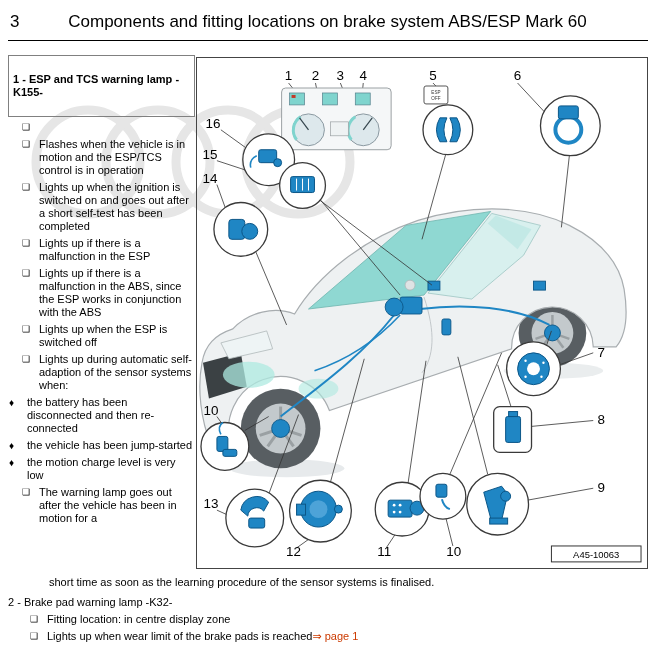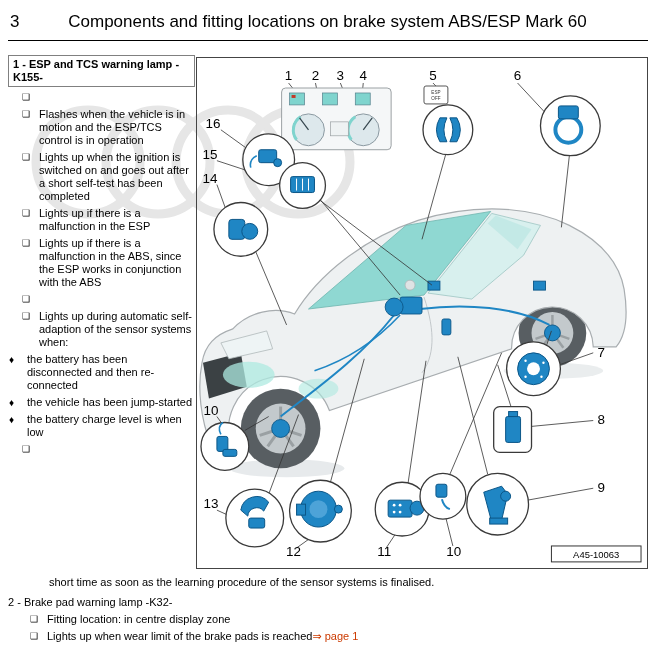--- a/index.html
+++ b/index.html
@@ -3,21 +3,21 @@
 <meta charset="utf-8">
 <style>
   *{margin:0;padding:0;box-sizing:border-box}
   html,body{width:655px;height:655px;background:#fff;font-family:"Liberation Sans",sans-serif;color:#000;position:relative;overflow:hidden}
   .header{position:absolute;top:12px;left:0;width:100%;height:26px}
   .pagenum{position:absolute;left:10px;top:0;font-size:17px}
   .title{text-align:center;font-size:17px}
   .headrule{position:absolute;top:40px;left:8px;right:7px;border-top:1.5px solid #000}
   .watermark{position:absolute;left:0;top:52px;z-index:0}
   .leftcol{position:absolute;left:8px;top:55px;width:187px;z-index:1;font-size:11px;line-height:13px}
-  .s1head{font-weight:bold;border:1px solid #808080;padding:2px 4px;background:transparent}
+  .s1head{font-weight:bold;border:1px solid #808080;padding:17px 4px;background:transparent}
   ul{list-style:none;margin-top:2px}
   li{display:flex;margin-top:4px}
   .blt{flex:0 0 11px;margin-left:14px;margin-right:6px;font-size:9px;line-height:13px}
   .dlist .blt{margin-left:1px;flex:0 0 12px;font-size:10px}
   .fig{position:absolute;left:196px;top:57px;width:452px;height:512px;border:1px solid #444;z-index:1}
   .bottom{position:absolute;left:8px;top:576px;width:642px;z-index:1;font-size:11px;line-height:13px}
   .cont{margin-left:41px}
   .s2head{font-weight:normal;margin-top:7px}
   .bottom li{margin-top:4px}
   .bottom .blt{margin-left:22px}
@@ -62,43 +62,45 @@
     <li>
         <span class="blt">❑</span>
         <span>Lights up if there is a malfunction in the ESP</span>
       </li>
     <li>
         <span class="blt">❑</span>
         <span>Lights up if there is a malfunction in the ABS, since the ESP works in conjunction with the ABS</span>
       </li>
     <li>
         <span class="blt">❑</span>
+        <span>Lights up when the ESP is switched off</span>
       </li>
     <li>
         <span class="blt">❑</span>
         <span>Lights up during automatic self-adaption of the sensor systems when:</span>
       </li>
   </ul>
   <ul class="dlist">
     <li>
         <span class="blt">♦</span>
         <span>the battery has been disconnected and then re-connected</span>
       </li>
     <li>
         <span class="blt">♦</span>
         <span>the vehicle has been jump-started</span>
       </li>
     <li>
         <span class="blt">♦</span>
-        <span>the battery charge level is when low</span>
+        <span>the motion charge level is very low</span>
       </li>
   </ul>
   <ul>
     <li>
         <span class="blt">❑</span>
+        <span>The warning lamp goes out after the vehicle has been in motion for a</span>
       </li>
   </ul>
 </div>
 
 <div class="fig">
 <svg viewBox="0 0 452 512" width="450" height="510">
 
   <g>
     <ellipse cx="90" cy="412" rx="58" ry="9" fill="#e7eaec"></ellipse>
     <ellipse cx="358" cy="314" rx="50" ry="8" fill="#eaedee"></ellipse>

